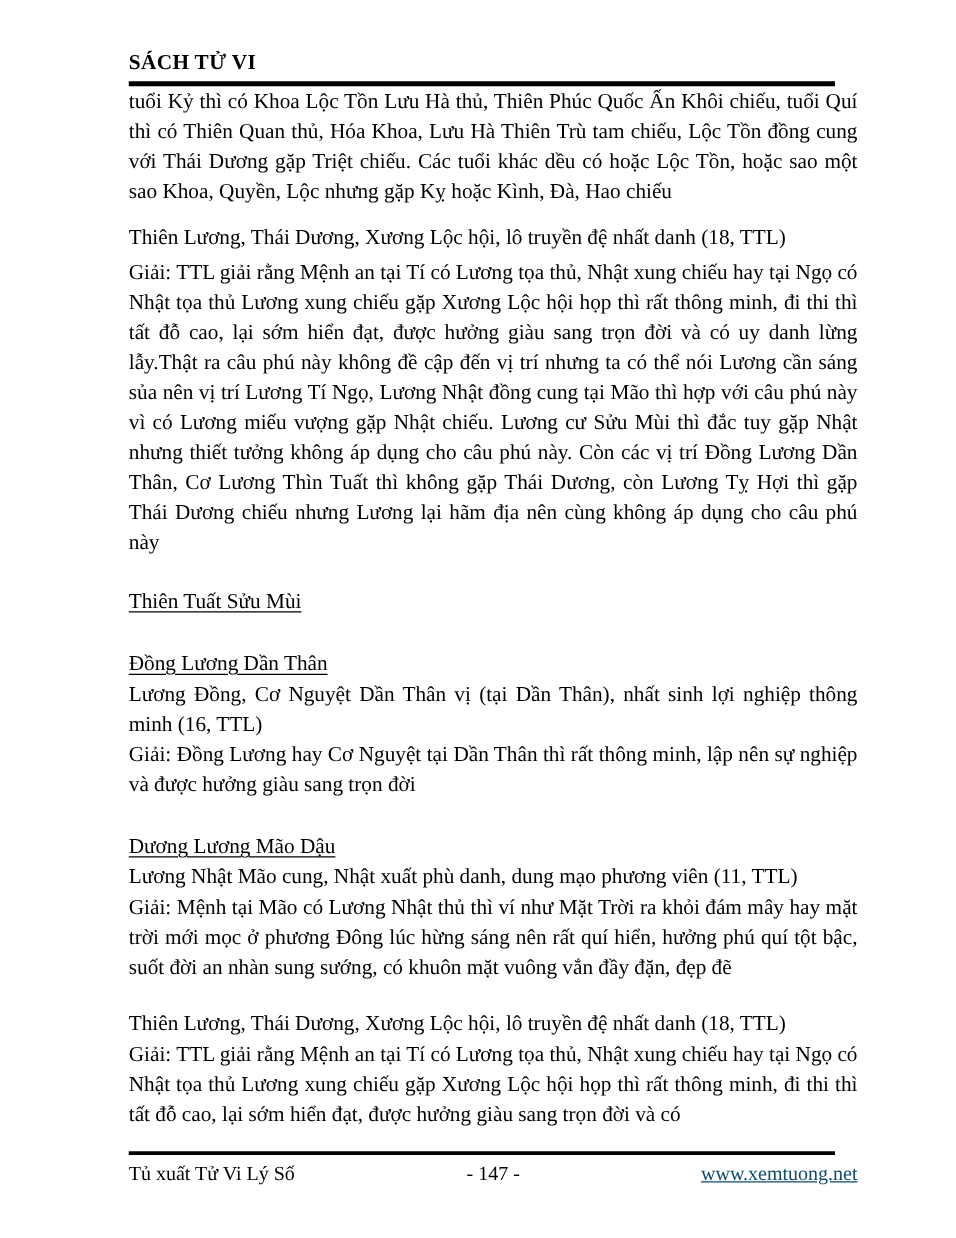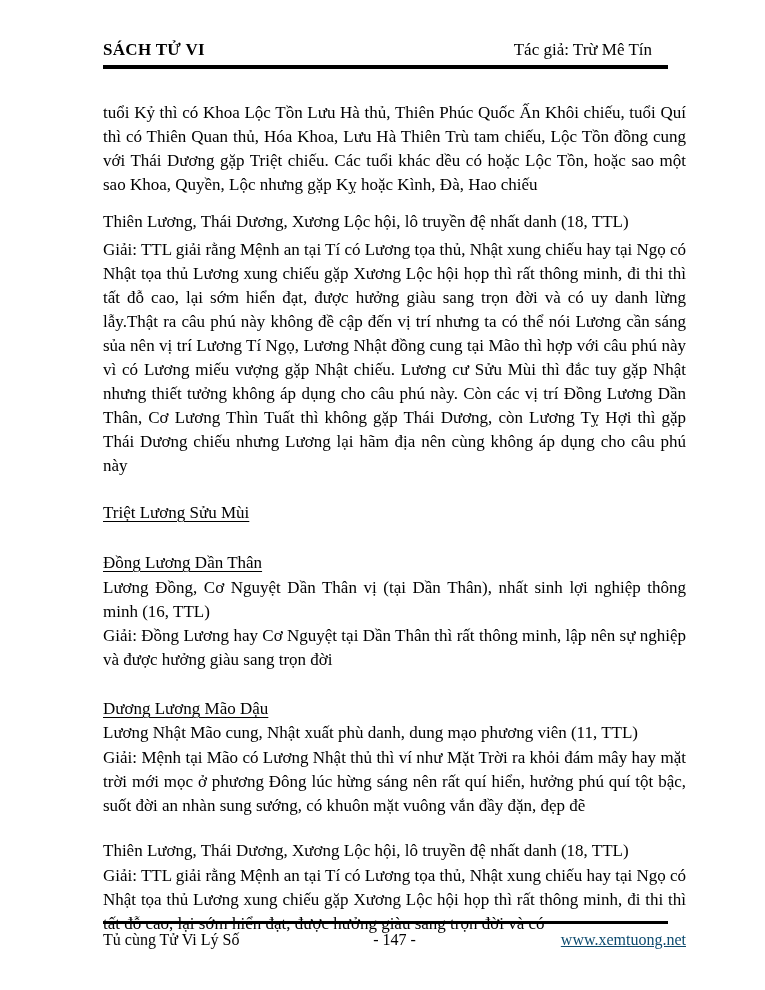--- a/index.html
+++ b/index.html
@@ -29,21 +29,21 @@
     width: 565px;
     margin-top: 3px;
   }
   .content { width: 583px; }
   .para  { text-align: justify; }
   .verse { text-align: left; }
   .heading {
     text-decoration: underline;
     text-underline-offset: 3px;
   }
-  .mt32 { margin-top: 32px; }
+  .mt32 { }
   .mt13 { margin-top: 13px; }
   .mt4  { margin-top: 4px; }
   .mt23 { margin-top: 23px; }
   .mt26 { margin-top: 26px; }
   .mt1  { margin-top: 1px; }
   .mt2  { margin-top: 0; }
   .mt25 { margin-top: 25px; }
   .mt21 { margin-top: 21px; }
   .footer {
     position: absolute;
@@ -71,43 +71,42 @@
     cursor: pointer;
   }
 </style>
 </head>
 <body>
 
 <div class="page">
 
   <div class="header-row">
     <span class="header-title">SÁCH TỬ VI</span>
-    <span class="header-author">Tác giả: Trừ Mê Tín</span>
   </div>
   <div class="rule"></div>
 
   <div class="content">
     <p class="para mt32">tuổi Kỷ thì có Khoa Lộc Tồn Lưu Hà thủ, Thiên Phúc Quốc Ấn Khôi chiếu, tuổi Quí thì có Thiên Quan thủ, Hóa Khoa, Lưu Hà Thiên Trù tam chiếu, Lộc Tồn đồng cung với Thái Dương gặp Triệt chiếu. Các tuổi khác dều có hoặc Lộc Tồn, hoặc sao một sao Khoa, Quyền, Lộc  nhưng gặp Kỵ hoặc Kình, Đà, Hao chiếu</p>
     <p class="verse mt13">Thiên Lương, Thái Dương, Xương Lộc hội, lô truyền đệ nhất danh  (18, TTL)</p>
     <p class="para mt4">Giải: TTL giải rằng Mệnh an tại Tí có Lương tọa thủ, Nhật xung chiếu hay tại Ngọ có Nhật tọa thủ Lương xung chiếu gặp Xương Lộc hội họp thì rất thông minh, đi thi thì tất đỗ cao, lại sớm hiển đạt, được hưởng giàu sang trọn đời và có uy danh lừng lẫy.Thật ra câu phú này không đề cập đến vị trí nhưng ta có thể nói Lương cần sáng sủa nên vị trí Lương Tí Ngọ, Lương Nhật đồng cung tại Mão thì hợp với câu phú này vì có Lương miếu vượng gặp Nhật chiếu. Lương cư Sửu Mùi thì đắc tuy gặp Nhật nhưng thiết tưởng không áp dụng cho câu phú này. Còn các vị trí Đồng Lương Dần Thân, Cơ Lương Thìn Tuất thì không gặp Thái Dương, còn Lương Tỵ Hợi thì gặp Thái Dương chiếu nhưng Lương lại hãm địa nên cùng không áp dụng cho câu phú này</p>
-    <p class="heading mt23">Triệt Lương Sửu Mùi</p>
+    <p class="heading mt23">Thiên Tuất Sửu Mùi</p>
     <p class="heading mt26">Đồng Lương Dần Thân</p>
     <p class="para mt1">Lương Đồng, Cơ Nguyệt Dần Thân vị (tại Dần Thân), nhất sinh lợi nghiệp thông minh (16, TTL)</p>
     <p class="para mt2">Giải: Đồng Lương hay Cơ Nguyệt  tại Dần Thân thì rất thông minh, lập nên sự nghiệp và được hưởng giàu sang trọn đời</p>
     <p class="heading mt25">Dương Lương Mão Dậu</p>
     <p class="verse mt2">Lương Nhật Mão cung, Nhật xuất phù danh, dung mạo phương viên  (11, TTL)</p>
     <p class="para mt1">Giải: Mệnh tại Mão có Lương Nhật thủ thì ví như Mặt Trời ra khỏi đám mây hay mặt trời mới mọc ở phương Đông lúc hừng sáng nên rất quí hiển, hưởng phú quí tột bậc, suốt đời an nhàn sung sướng, có khuôn mặt vuông vắn đầy đặn, đẹp đẽ</p>
     <p class="verse mt21">Thiên Lương, Thái Dương, Xương Lộc hội, lô truyền đệ nhất danh  (18, TTL)</p>
     <p class="para mt1">Giải: TTL giải rằng Mệnh an tại Tí có Lương tọa thủ, Nhật xung chiếu hay tại Ngọ có Nhật tọa thủ Lương xung chiếu gặp Xương Lộc hội họp thì rất thông minh, đi thi thì tất đỗ cao, lại sớm hiển đạt, được hưởng giàu sang trọn đời và có</p>
   </div>
 
   <div class="footer">
     <div class="footer-rule"></div>
     <div class="footer-row">
-      <span class="footer-left">Tủ cùng Tử Vi Lý Số</span>
+      <span class="footer-left">Tủ xuất Tử Vi Lý Số</span>
       <span class="footer-center">- 147 -</span>
       <span class="footer-right">
         <a class="site-link">www.xemtuong.net</a>
       </span>
     </div>
   </div>
 
 </div>
 
 </body></html>

